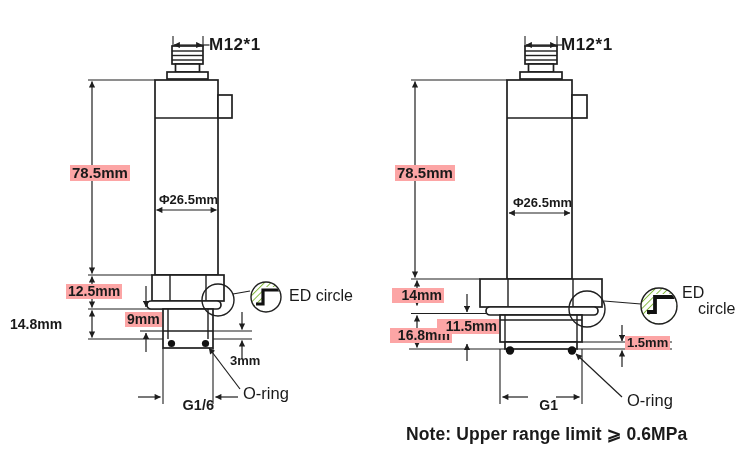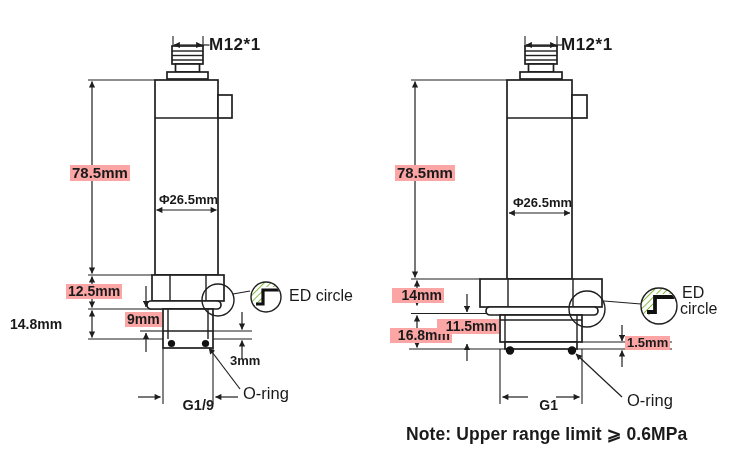--- a/index.html
+++ b/index.html
@@ -176,30 +176,30 @@
   </g>
 </svg>
 
   <div class="lbl m12" style="left:209px;top:36px;">M12*1</div>
   <div class="lbl dim bgw" style="left:70px;top:165px;font-size:15px;">78.5mm</div>
   <div class="lbl dim-s ctr" style="left:152px;top:193px;width:66px;">Φ26.5mm</div>
   <div class="lbl dim bgw" style="left:66px;top:284px;">12.5mm</div>
   <div class="lbl dim" style="left:10px;top:317px;">14.8mm</div>
   <div class="lbl dim bgw" style="left:125px;top:312px;">9mm</div>
   <div class="lbl dim-s" style="left:230px;top:354px;">3mm</div>
-  <div class="lbl dim ctr" style="left:162px;top:398px;width:52px;font-size:14.5px;">G1/9</div>
+  <div class="lbl dim ctr" style="left:162px;top:398px;width:52px;font-size:14.5px;">G1/6</div>
   <div class="lbl callout" style="left:289px;top:288px;">ED circle</div>
   <div class="lbl callout" style="left:243px;top:385px;font-size:16.5px;">O-ring</div>
 
   <div class="lbl m12" style="left:561px;top:36px;">M12*1</div>
   <div class="lbl dim bgw" style="left:395px;top:165px;font-size:15px;">78.5mm</div>
   <div class="lbl dim-s ctr" style="left:506px;top:196px;width:66px;">Φ26.5mm</div>
   <div class="lbl dim bgw ctr" style="left:392px;top:288px;width:48px;">14mm</div>
   <div class="lbl dim bgw ctr" style="left:390px;top:328px;width:58px;">16.8mm</div>
   <div class="lbl dim bgw ctr" style="left:437px;top:319px;width:58px;">11.5mm</div>
   <div class="lbl dim-s bgw" style="left:625px;top:336px;">1.5mm</div>
   <div class="lbl dim ctr" style="left:526px;top:398px;width:32px;font-size:14px;">G1</div>
   <div class="lbl callout" style="left:682px;top:285px;">ED</div>
-  <div class="lbl callout" style="left:680px;top:301px;">circle</div>
+  <div class="lbl callout" style="left:698px;top:301px;">circle</div>
   <div class="lbl callout" style="left:627px;top:392px;font-size:16.5px;">O-ring</div>
   <div class="lbl note" style="left:406px;top:425px;">Note: Upper range limit ⩾ 0.6MPa</div>
 
 </div>
 
 </body></html>

